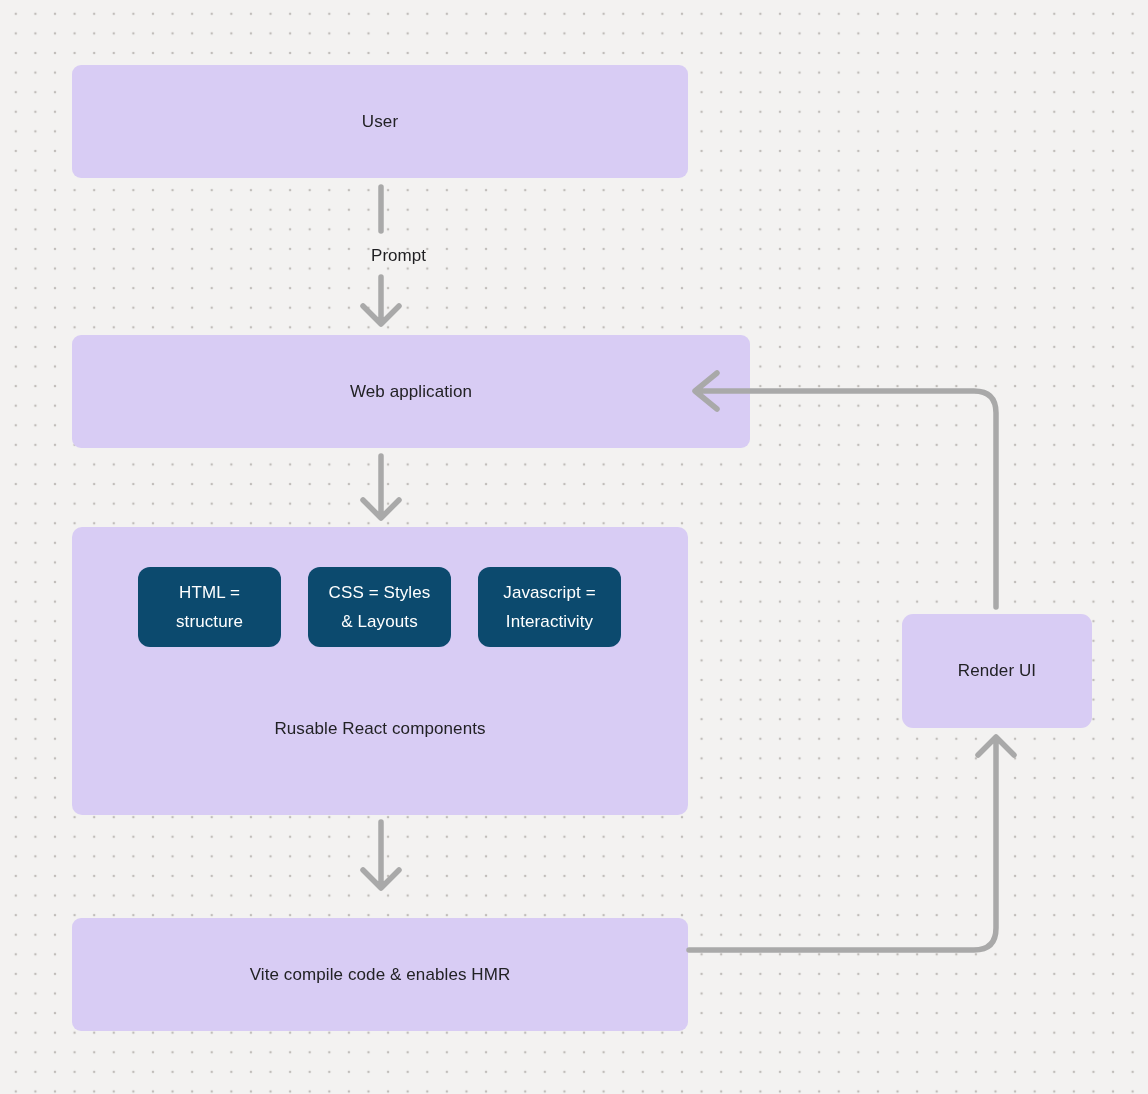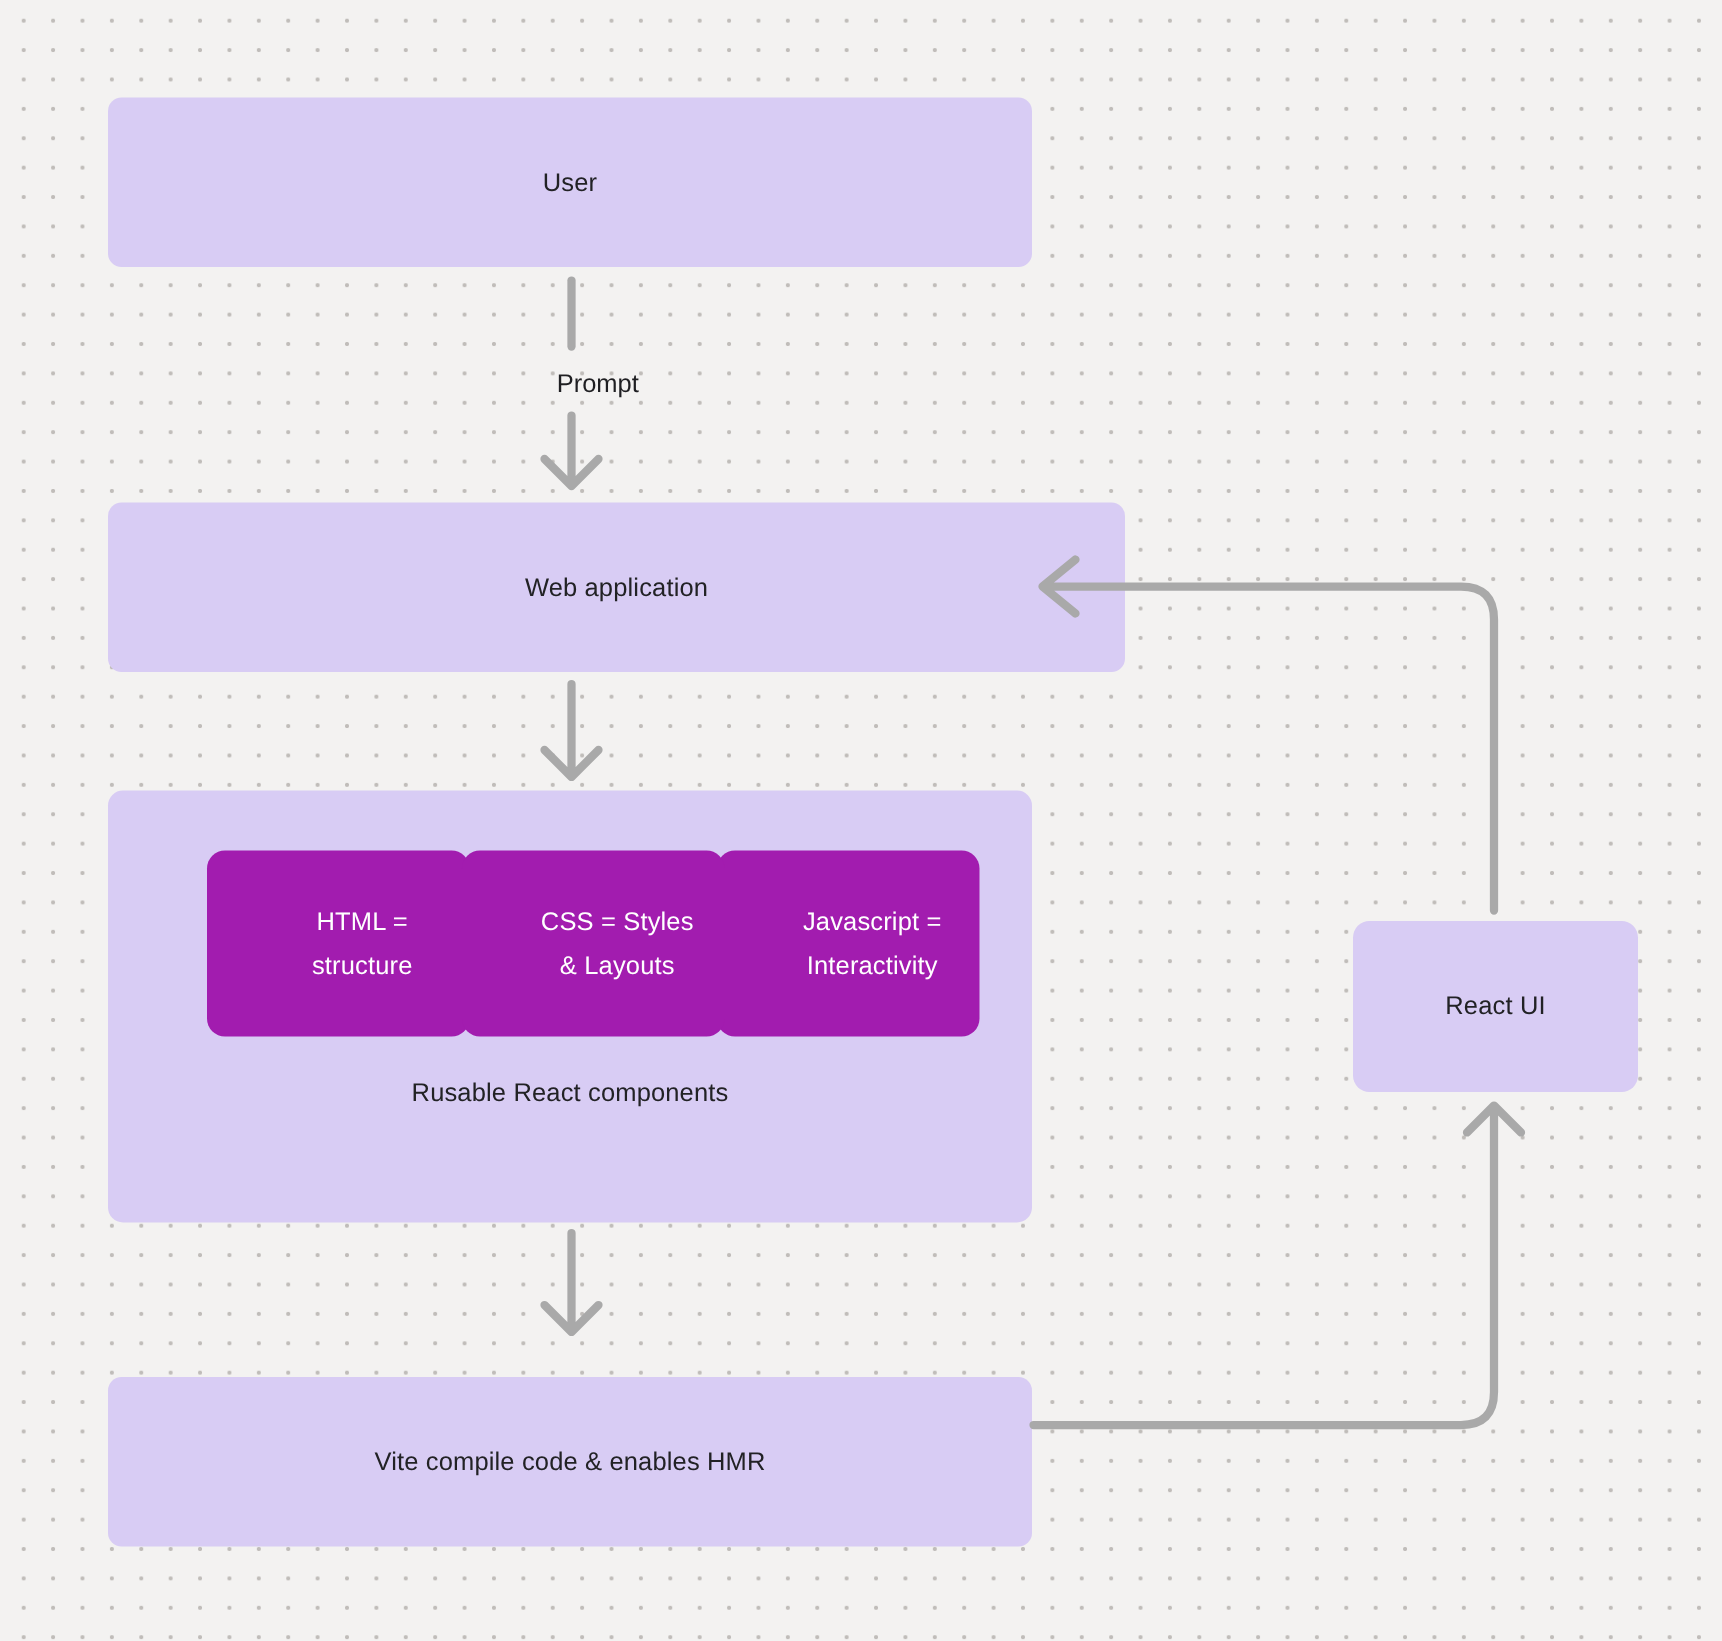--- a/index.html
+++ b/index.html
@@ -34,33 +34,32 @@
   #node-user        { left: 72px;  top: 65px;  width: 616px; height: 113px; }
   #node-webapp      { left: 72px;  top: 335px; width: 678px; height: 113px; }
   #group-components { left: 72px;  top: 527px; width: 616px; height: 288px; border-radius: 10px; }
   #node-vite        { left: 72px;  top: 894px; width: 616px; height: 113px; margin-top: 24px; }
   #node-render      { left: 902px; top: 614px; width: 190px; height: 114px; border-radius: 11px; }
 
   .chip {
     position: absolute;
     top: 40px;
     width: 143px;
-    height: 124px;
-    background: #a21caf;
+    height: 80px;
+    background: #0c4a6e;
     border-radius: 12px;
     display: flex;
     align-items: center;
     justify-content: center;
     text-align: center;
     color: #ffffff;
     font-size: 17px;
     font-weight: 500;
     line-height: 29px;
     white-space: pre-line;
-    padding-left: 32px;
   }
   #chip-html { left: 66px; }
   #chip-css  { left: 236px; }
   #chip-js   { left: 406px; }
 
   .group-caption {
     position: absolute;
     left: 0;
     right: 0;
     top: 192px;
@@ -116,21 +115,21 @@
     <div class="chip" id="chip-css">CSS = Styles
 &amp; Layouts</div>
     <div class="group-caption">Rusable React components</div>
   </div>
 
   <div class="node" id="node-vite">
     <span>Vite compile code &amp; enables HMR</span>
   </div>
 
   <div class="node" id="node-render">
-    <span>React UI</span>
+    <span>Render UI</span>
   </div>
 
   <div class="edge-label">Prompt</div>
 
   <svg id="arrow-layer" width="1148" height="1094" viewBox="0 0 1148 1094">
 
     <path class="arrow" d="M381 187 L381 231"></path>
     <path class="arrow" d="M381 277 L381 321 M363 306 L381 324 L399 306"></path>
 
     <path class="arrow" d="M381 456 L381 513 M363 500 L381 518 L399 500"></path>

